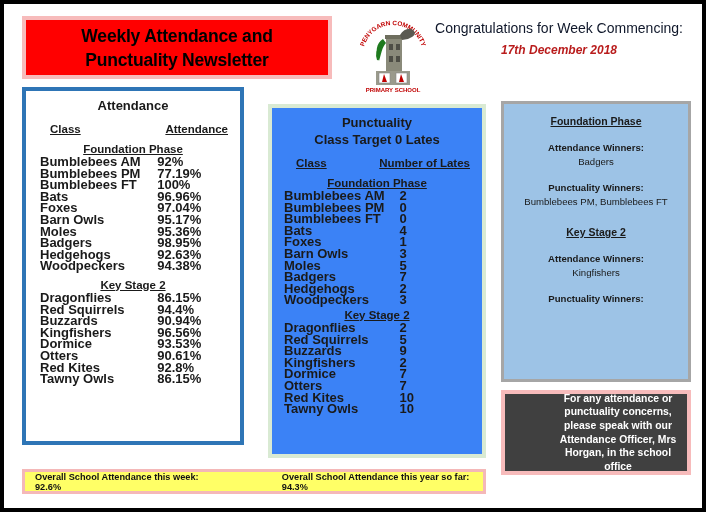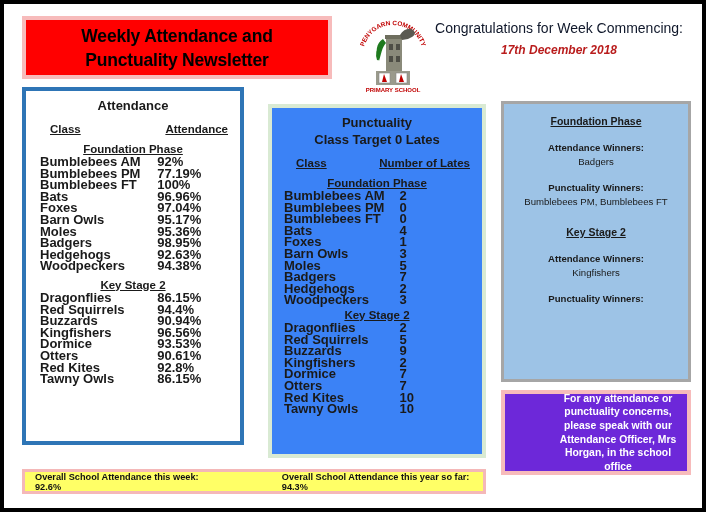--- a/index.html
+++ b/index.html
@@ -42,21 +42,21 @@
   .panel-punc{
     position:absolute;left:264px;top:100px;width:218px;height:354px;
     background:#3b82f6;border:4px solid #D9EAD3;box-sizing:border-box;
   }
   .panel-win{
     position:absolute;left:497px;top:97px;width:190px;height:281px;
     background:#9DC3E6;border:3px solid #A6A6A6;box-sizing:border-box;
   }
   .panel-note{
     position:absolute;left:497px;top:386px;width:190px;height:85px;
-    background:#6d28d9;border:4px solid #F7BBBB;box-sizing:border-box;
+    background:#404040;border:4px solid #F7BBBB;box-sizing:border-box;
     display:flex;align-items:center;justify-content:center;padding-left:44px;
   }
   .panel-total{
     position:absolute;left:18px;top:465px;width:464px;height:25px;
     background:#FFFF66;border:3px solid #F4B8B8;box-sizing:border-box;
     display:flex;align-items:center;gap:16px;
   }
 
   .ptitle{text-align:center;font-size:13px;font-weight:bold;line-height:17px;padding-top:6px;}
 

